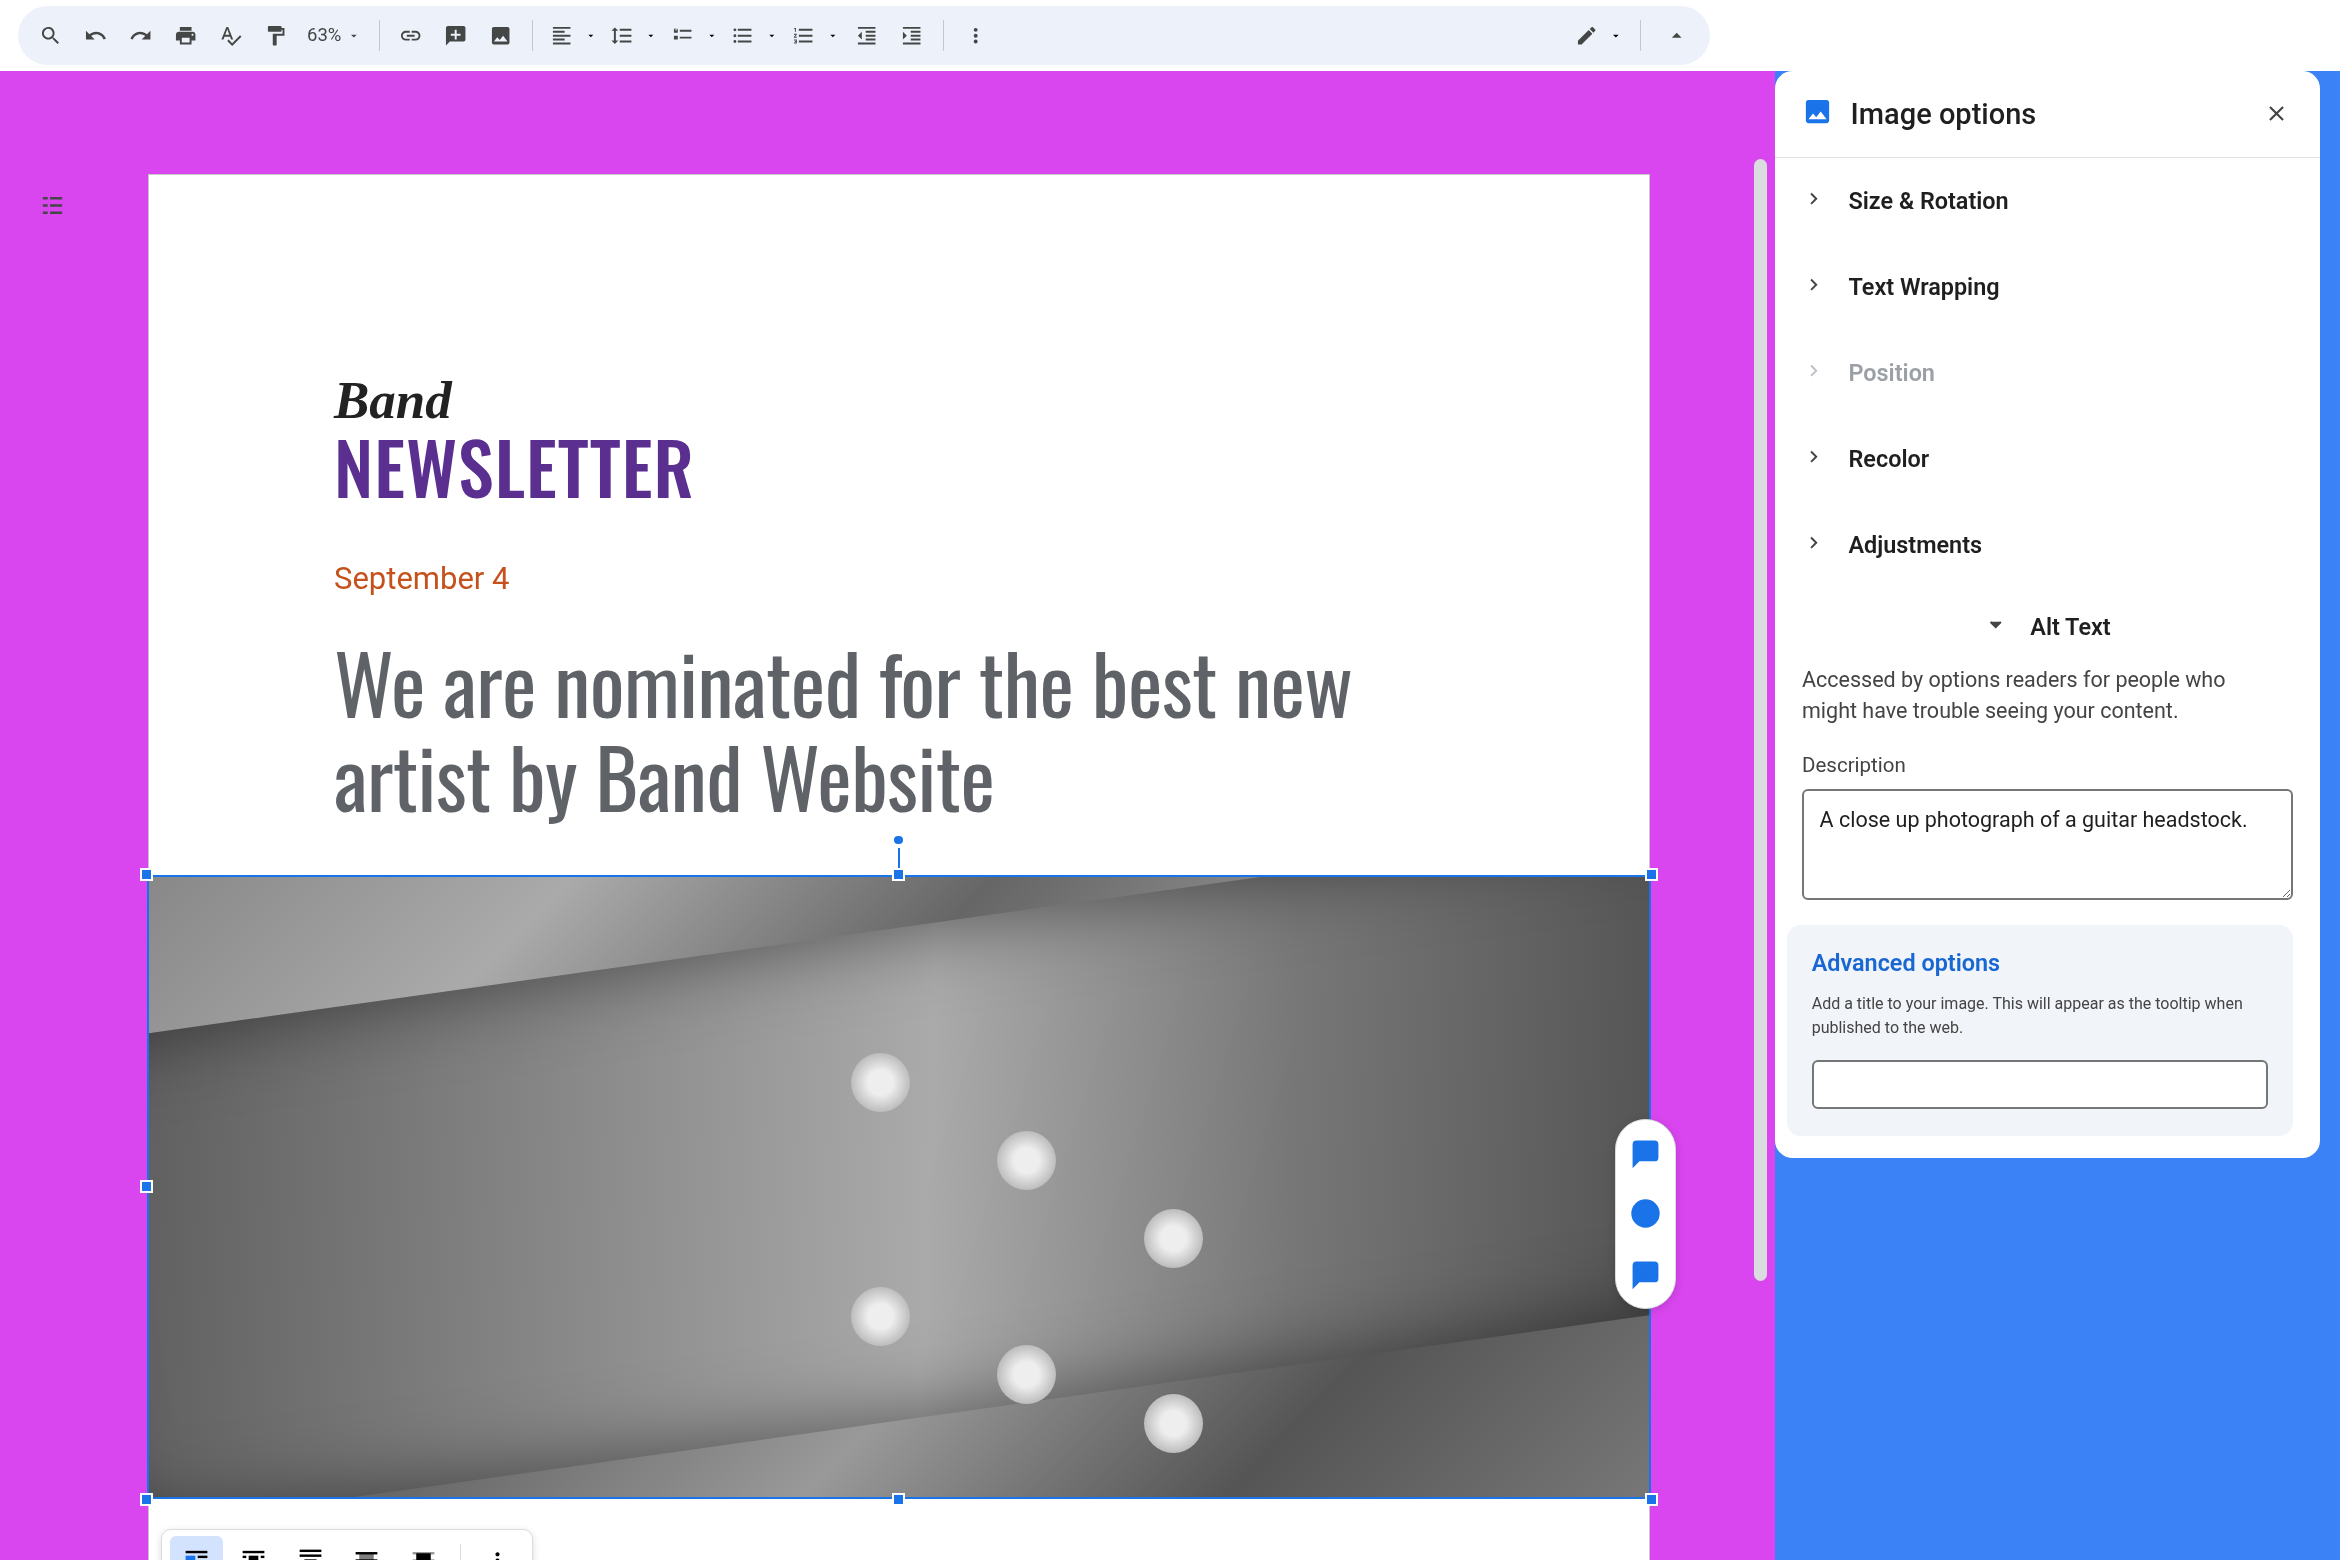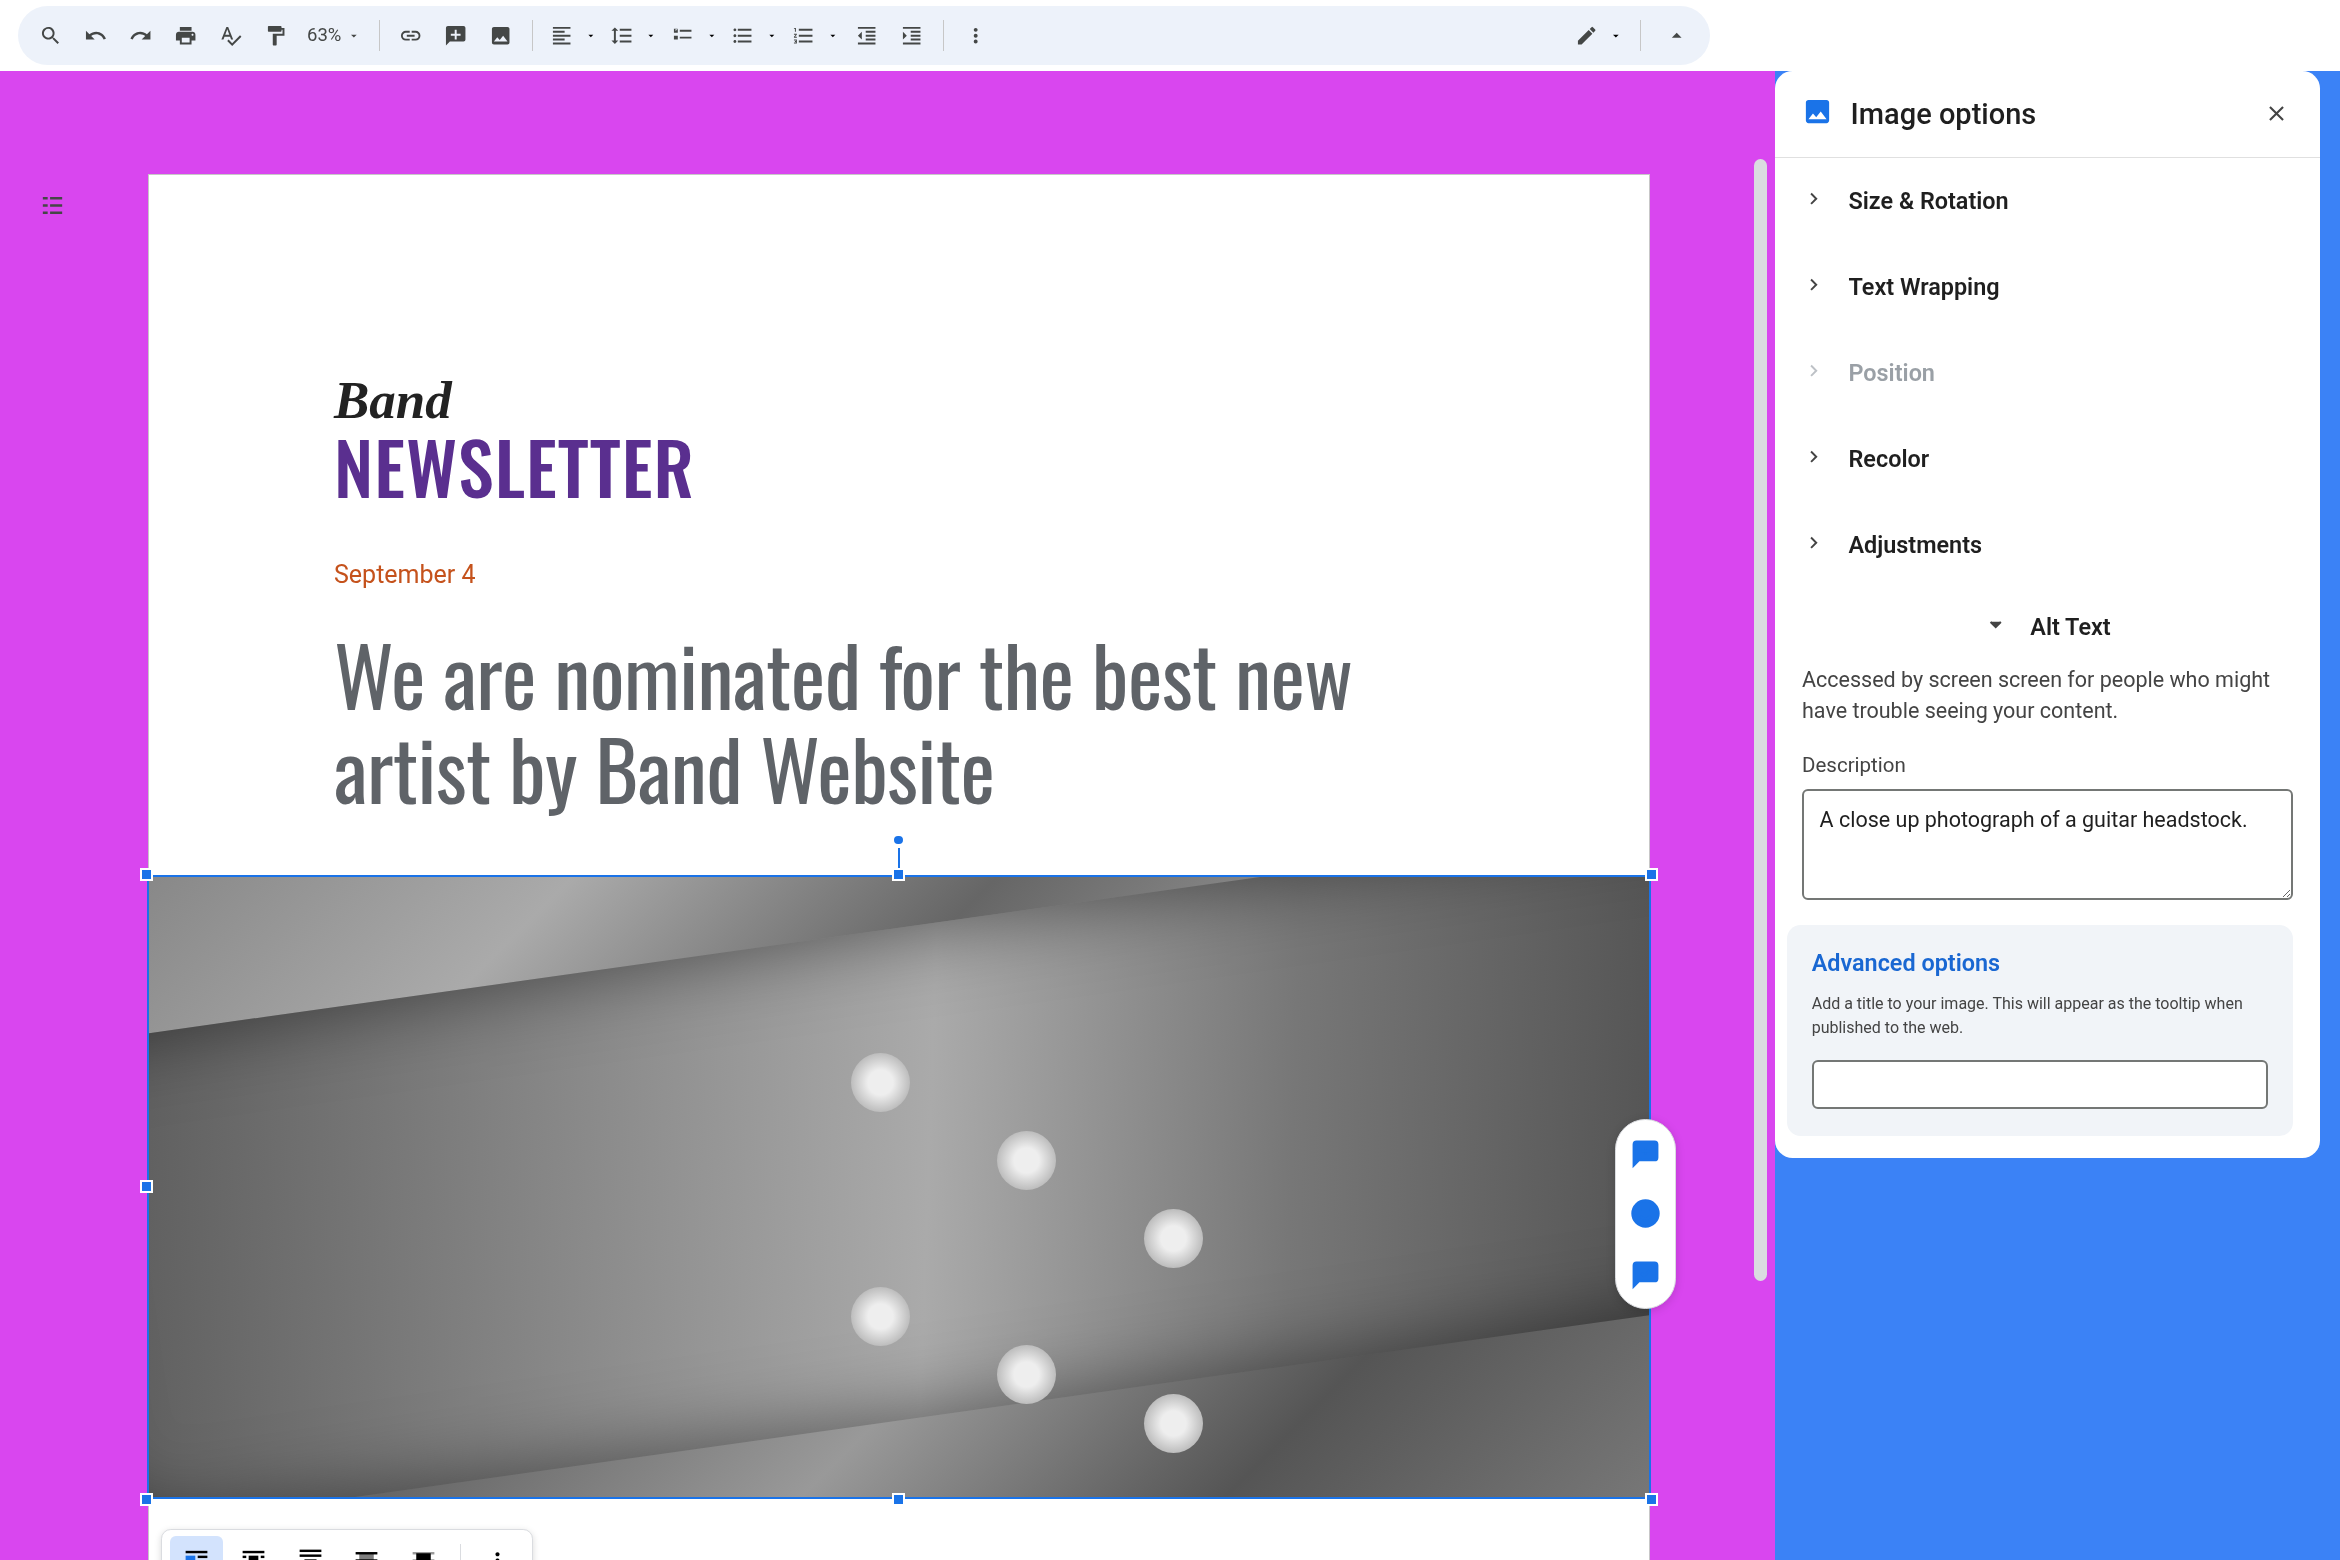--- a/index.html
+++ b/index.html
@@ -83,21 +83,21 @@
 .newsletter-h {
   font-family: 'Oswald', 'Arial Narrow', Arial, sans-serif;
   font-size: 72px;
   color: #5a2f8f;
   letter-spacing: 1px;
   font-weight: 500;
   margin-bottom: 41px;
 }
 .date-line {
   color: #c5521c;
-  font-size: 25px;
+  font-size: 31px;
   margin-bottom: 37px;
 }
 .headline {
   font-family: 'Oswald', 'Arial Narrow', Arial, sans-serif;
   font-size: 82px;
   color: #5f6368;
   line-height: 1.15;
   font-weight: 400;
   margin-bottom: 39px;
   letter-spacing: -0.5px;
@@ -622,21 +622,21 @@
         </div>
 
         <div class="sb-alt">
           <div class="sb-alt-head">
             <span class="chev-down"><svg width="23.4" height="23.4" viewBox="0 0 24 24">
                   <path d="M7 10l5 5 5-5z" transform="translate(0,-1)"></path>
                   <path d="M16.59 8.59L12 13.17 7.41 8.59 6 10l6 6 6-6z"></path>
                 </svg></span>
             <span class="label">Alt Text</span>
           </div>
-          <div class="sb-alt-desc">Accessed by screen screen for people who might have trouble seeing your content.</div>
+          <div class="sb-alt-desc">Accessed by options readers for people who might have trouble seeing your content.</div>
           <div class="sb-field-label">Description</div>
           <textarea class="sb-textarea" style="">A close up photograph of a guitar headstock.</textarea>
         </div>
 
         <div class="sb-advanced">
           <div class="sb-adv-title">Advanced options</div>
           <div class="sb-adv-desc">Add a title to your image. This will appear as the tooltip when published to the web.</div>
           <input class="sb-input" type="text" value="" style="">
         </div>
       </div>

